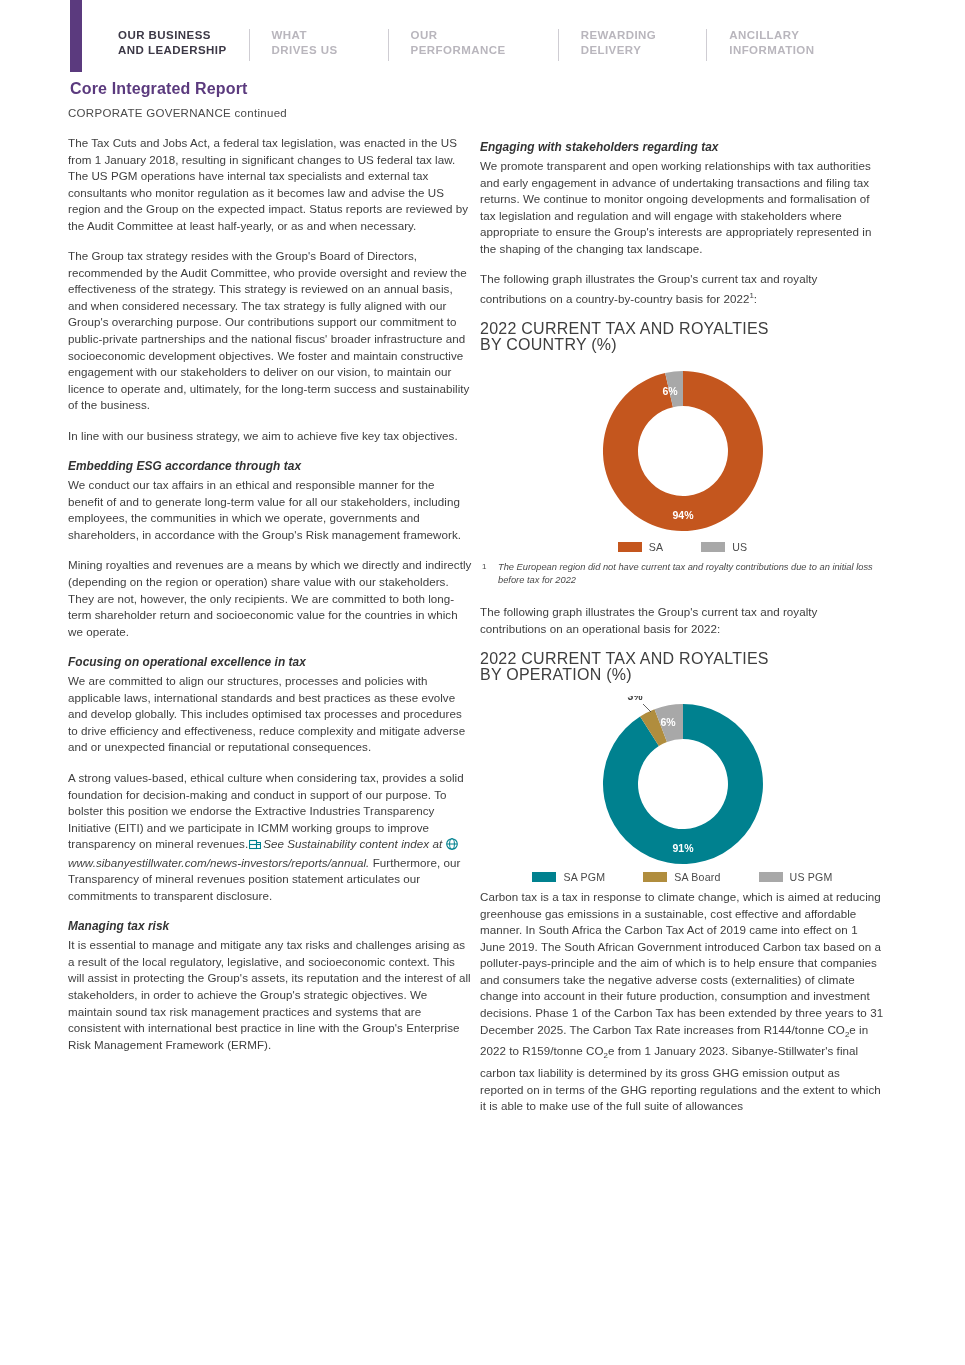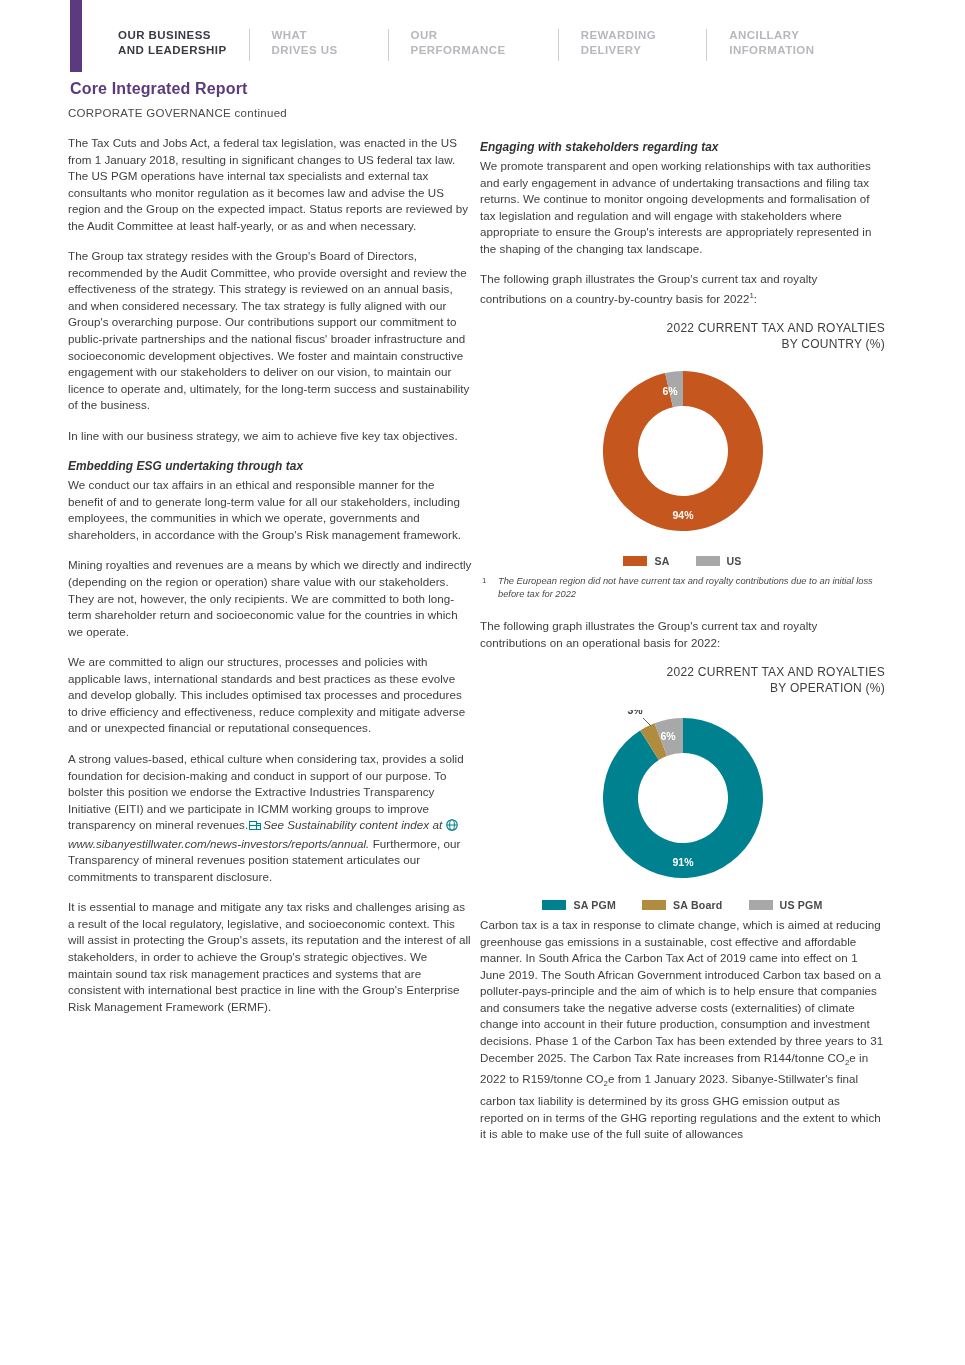--- a/index.html
+++ b/index.html
@@ -128,22 +128,22 @@
     line-height: 12.6px;
     font-style: italic;
     color: #4a4a4a;
   }
 
   
   .chart-block {
     margin: 14px 0 6px 0;
   }
   .chart-title {
-    text-align: right;
-    font-size: 12px;
+    text-align: left;
+    font-size: 16px;
     line-height: 15.4px;
     letter-spacing: 0.25px;
     color: #3e3e3e;
     white-space: pre-line;
   }
   .donut-wrap {
     position: relative;
     width: 405px;
     height: 175px;
     margin-top: 14px;
@@ -159,23 +159,22 @@
     font-size: 10.5px;
     font-weight: bold;
   }
   .slice-label.inner { fill: #ffffff; }
   .slice-label.outer { fill: #3c3c3c; }
 
   .legend {
     display: flex;
     justify-content: center;
     align-items: center;
-    gap: 26px;
-    margin-top: 14px;
-    font-weight: bold;
+    gap: 38px;
+    margin-top: 0;
   }
   .legend-item {
     display: flex;
     align-items: center;
     gap: 7px;
   }
   .legend-swatch {
     width: 24px;
     height: 10px;
     display: inline-block;
@@ -234,36 +233,38 @@
 
   <div id="core-report">Core Integrated Report</div>
   <div id="section-title">CORPORATE GOVERNANCE continued</div>
 
   <div class="col" id="col-left">
 
     <p class="body">The Tax Cuts and Jobs Act, a federal tax legislation, was enacted in the US from 1 January 2018, resulting in significant changes to US federal tax law. The US PGM operations have internal tax specialists and external tax consultants who monitor regulation as it becomes law and advise the US region and the Group on the expected impact. Status reports are reviewed by the Audit Committee at least half-yearly, or as and when necessary.</p>
     <p class="body">The Group tax strategy resides with the Group's Board of Directors, recommended by the Audit Committee, who provide oversight and review the effectiveness of the strategy. This strategy is reviewed on an annual basis, and when considered necessary. The tax strategy is fully aligned with our Group's overarching purpose. Our contributions support our commitment to public-private partnerships and the national fiscus' broader infrastructure and socioeconomic development objectives. We foster and maintain constructive engagement with our stakeholders to deliver on our vision, to maintain our licence to operate and, ultimately, for the long-term success and sustainability of the business.</p>
     <p class="body">In line with our business strategy, we aim to achieve five key tax objectives.</p>
 
-    <h3 class="sub">Embedding ESG undertaking through tax</h3>
+    <h3 class="sub">Embedding ESG accordance through tax</h3>
     <p class="body">We conduct our tax affairs in an ethical and responsible manner for the benefit of and to generate long-term value for all our stakeholders, including employees, the communities in which we operate, governments and shareholders, in accordance with the Group's Risk management framework.</p>
     <p class="body">Mining royalties and revenues are a means by which we directly and indirectly (depending on the region or operation) share value with our stakeholders. They are not, however, the only recipients. We are committed to both long-term shareholder return and socioeconomic value for the countries in which we operate.</p>
 
+    <h3 class="sub">Focusing on operational excellence in tax</h3>
     <p class="body">We are committed to align our structures, processes and policies with applicable laws, international standards and best practices as these evolve and develop globally. This includes optimised tax processes and procedures to drive efficiency and effectiveness, reduce complexity and mitigate adverse and or unexpected financial or reputational consequences.</p>
 
     <p class="body"><span>A strong values-based, ethical culture when considering tax, provides a solid foundation for decision-making and conduct in support of our purpose. To bolster this position we endorse the Extractive Industries Transparency Initiative (EITI) and we participate in ICMM working groups to improve transparency on mineral revenues.</span><span class="icon-inline"><svg width="12" height="11" viewBox="0 0 12 11">
             <rect x="0.5" y="1.5" width="7" height="8" fill="none" stroke="#00818F" stroke-width="1.1"></rect>
             <path d="M7.5 3.5 H11.5 V9.5 H7.5" fill="none" stroke="#00818F" stroke-width="1.1"></path>
             <line x1="0.5" y1="5.5" x2="11.5" y2="5.5" stroke="#00818F" stroke-width="1.1"></line>
           </svg></span><span class="italic">See Sustainability content index at</span> <span class="icon-inline"><svg width="12" height="12" viewBox="0 0 12 12">
             <circle cx="6" cy="6" r="5.3" fill="none" stroke="#00818F" stroke-width="1.1"></circle>
             <ellipse cx="6" cy="6" rx="2.4" ry="5.3" fill="none" stroke="#00818F" stroke-width="1"></ellipse>
             <line x1="0.9" y1="6" x2="11.1" y2="6" stroke="#00818F" stroke-width="1"></line>
           </svg></span><span class="italic">www.sibanyestillwater.com/news-investors/reports/annual.</span> <span>Furthermore, our Transparency of mineral revenues position statement articulates our commitments to transparent disclosure.</span></p>
 
+    <h3 class="sub">Managing tax risk</h3>
     <p class="body">It is essential to manage and mitigate any tax risks and challenges arising as a result of the local regulatory, legislative, and socioeconomic context. This will assist in protecting the Group's assets, its reputation and the interest of all stakeholders, in order to achieve the Group's strategic objectives. We maintain sound tax risk management practices and systems that are consistent with international best practice in line with the Group's Enterprise Risk Management Framework (ERMF).</p>
   </div>
 
   <div class="col" id="col-right">
 
     <h3 class="sub">Engaging with stakeholders regarding tax</h3>
     <p class="body">We promote transparent and open working relationships with tax authorities and early engagement in advance of undertaking transactions and filing tax returns. We continue to monitor ongoing developments and formalisation of tax legislation and regulation and will engage with stakeholders where appropriate to ensure the Group's interests are appropriately represented in the shaping of the changing tax landscape.</p>
     <p class="body"><span>The following graph illustrates the Group's current tax and royalty contributions on a country-by-country basis for 2022</span><sup>1</sup><span>:</span></p>
 
     <div class="chart-block">

